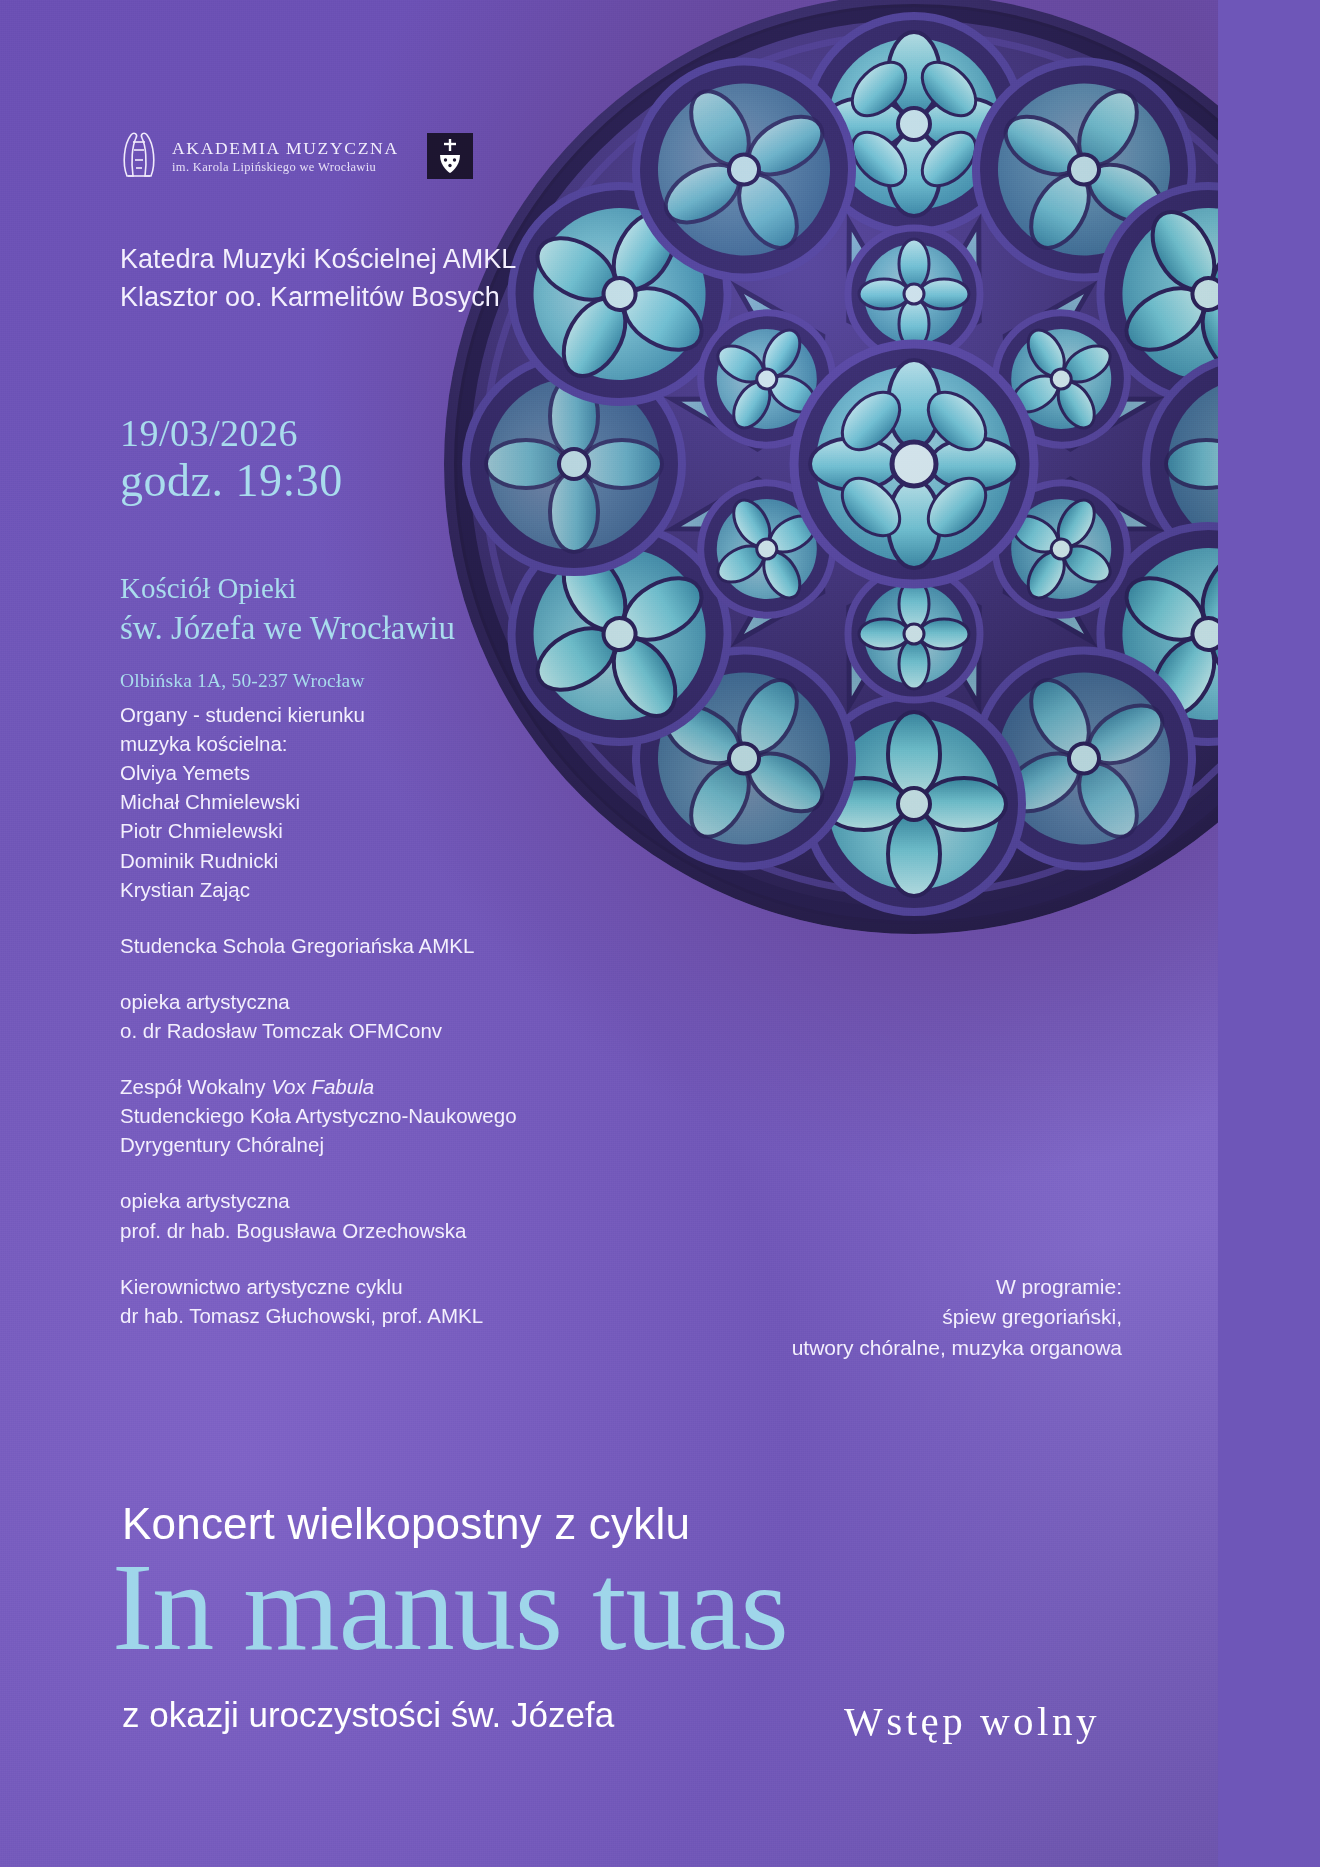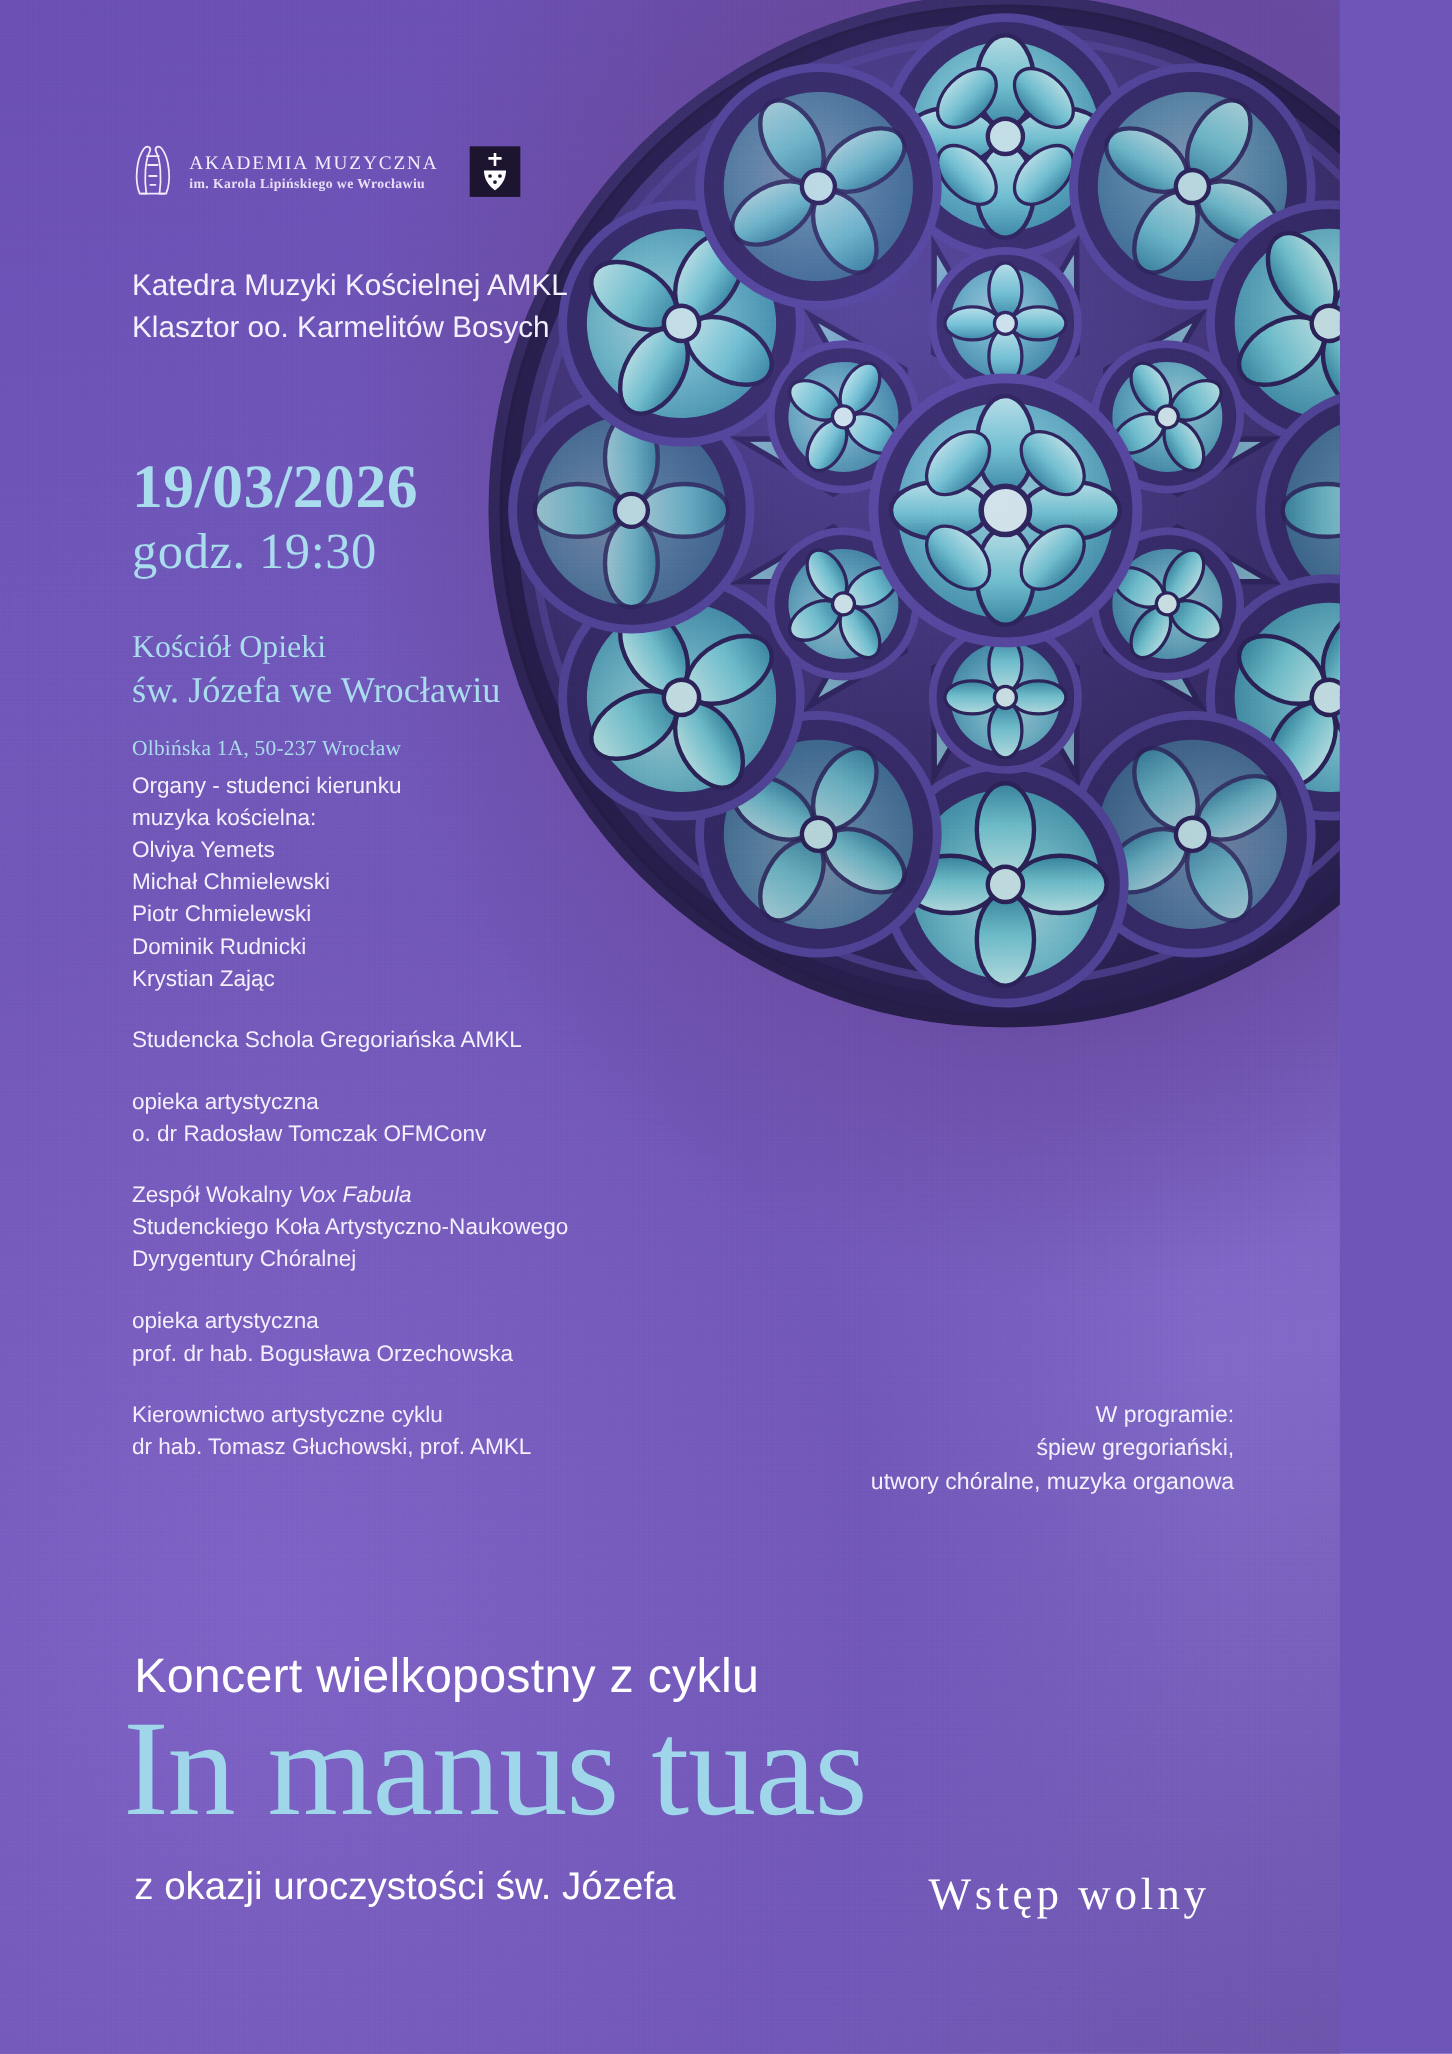--- a/index.html
+++ b/index.html
@@ -46,41 +46,41 @@
     display: flex; align-items: center; gap: 14px;
   }
   .lyre { width: 38px; height: 52px; flex: 0 0 auto; }
   .logo-text { line-height: 1.15; color: #f2eefc; }
   .logo-title {
     font-size: 17.5px; letter-spacing: 1.7px; font-weight: 400;
     font-family: "Liberation Serif", serif;
   }
   .logo-sub {
     font-size: 12.5px; letter-spacing: 0.35px; margin-top: 2px;
-    font-family: "Liberation Serif", serif; color: #e6dff7; font-weight: bold;
+    font-family: "Liberation Serif", serif; color: #e6dff7;
   }
   .carmel-badge {
     width: 46px; height: 46px; background: #1d1530;
     margin-left: 14px; position: relative; flex: 0 0 auto;
   }
 
   
   .org-lines {
     position: absolute; left: 120px; top: 240px;
     color: #f3effd; font-size: 27px; line-height: 1.42;
     font-weight: 400;
   }
 
   .date-block {
     position: absolute; left: 120px; top: 412px;
     font-family: "Liberation Serif", serif;
     color: #a9dced;
     line-height: 1.12;
   }
-  .date-block .d1 { font-size: 56px; letter-spacing: 0.5px; font-weight: bold; }
+  .date-block .d1 { font-size: 38px; letter-spacing: 0.5px; }
   .date-block .d2 { font-size: 46px; letter-spacing: 0.5px; }
 
   .venue {
     position: absolute; left: 120px; top: 570px;
     font-family: "Liberation Serif", serif;
     color: #a9dced;
     line-height: 1.28;
   }
   .venue .v1 { font-size: 29px; }
   .venue .v2 { font-size: 33px; }

